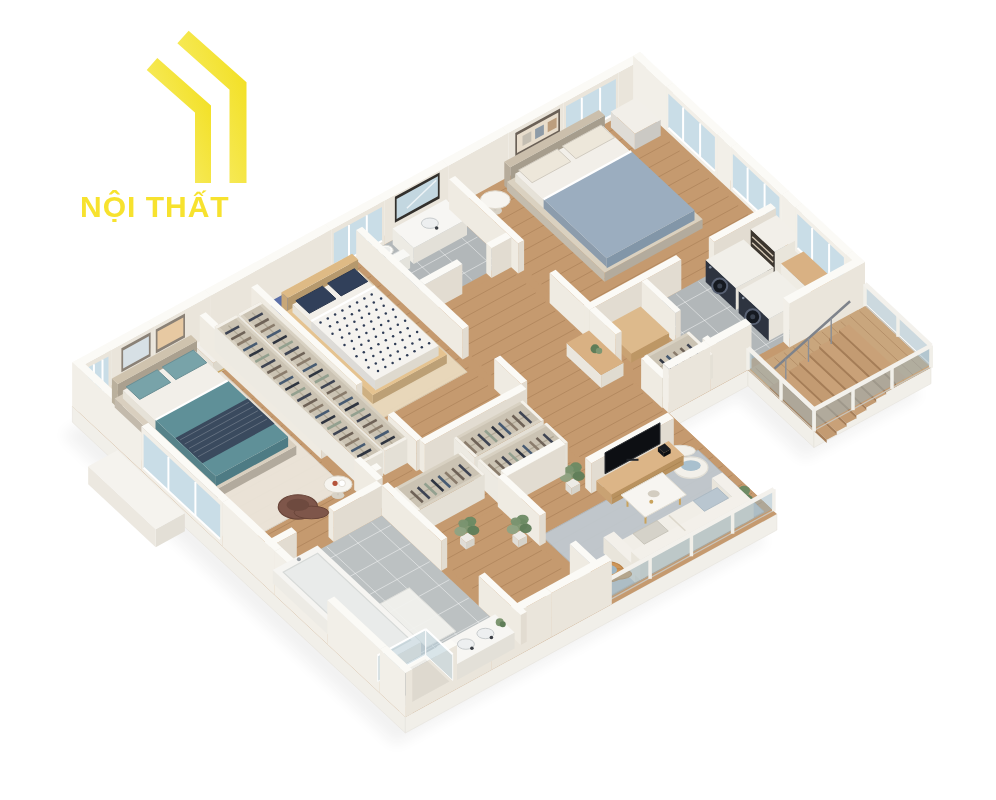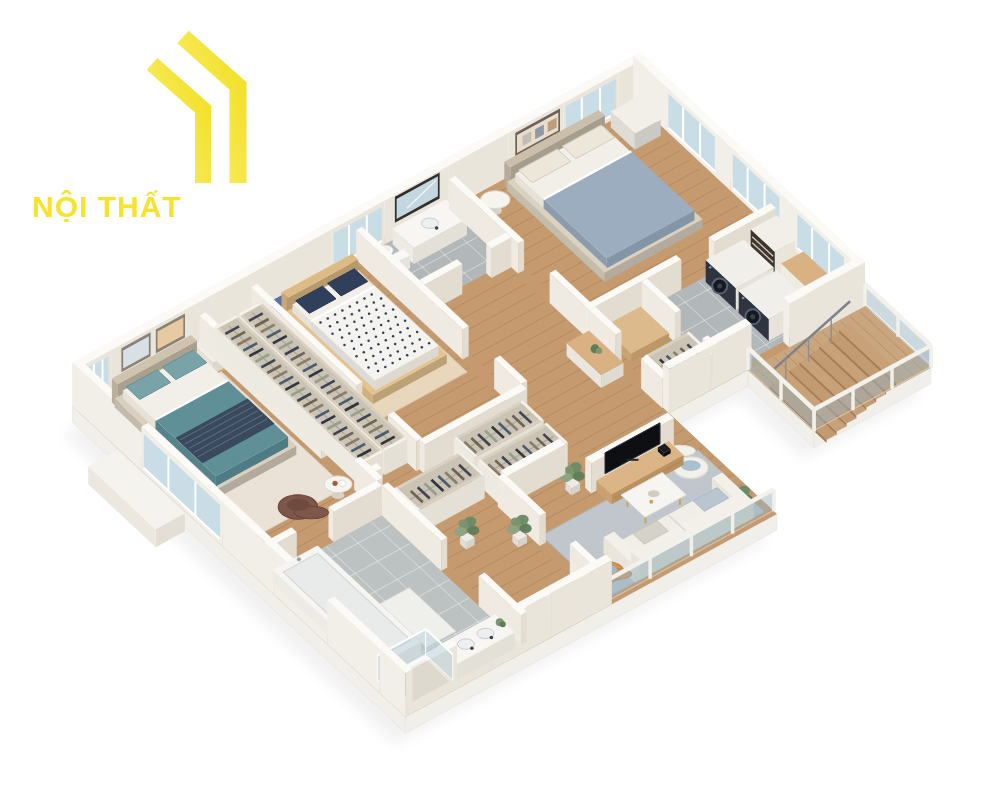--- a/index.html
+++ b/index.html
@@ -1149,14 +1149,14 @@
   <svg width="240" height="215">
     <defs>
       <linearGradient id="chv" x1="0" y1="1" x2="1" y2="0">
         <stop offset="0" id="chv-stop-a" stop-color="#F9F07C"></stop>
         <stop offset="1" id="chv-stop-b" stop-color="#F2DF1F"></stop>
       </linearGradient>
     </defs>
     <polyline points="124,46 175,91 175,165" fill="none" stroke="url(#chv)" stroke-width="16"></polyline>
     <polyline points="155,19 210,68 210,165" fill="none" stroke="url(#chv)" stroke-width="17"></polyline>
   </svg>
-  <div id="logo-text" style="color: rgb(247, 226, 46);">NỘI THẤT</div>
+  <div id="logo-text" style="color: rgb(247, 226, 46); margin-left: 48px;">NỘI THẤT</div>
 </div>
 
 </body></html>

